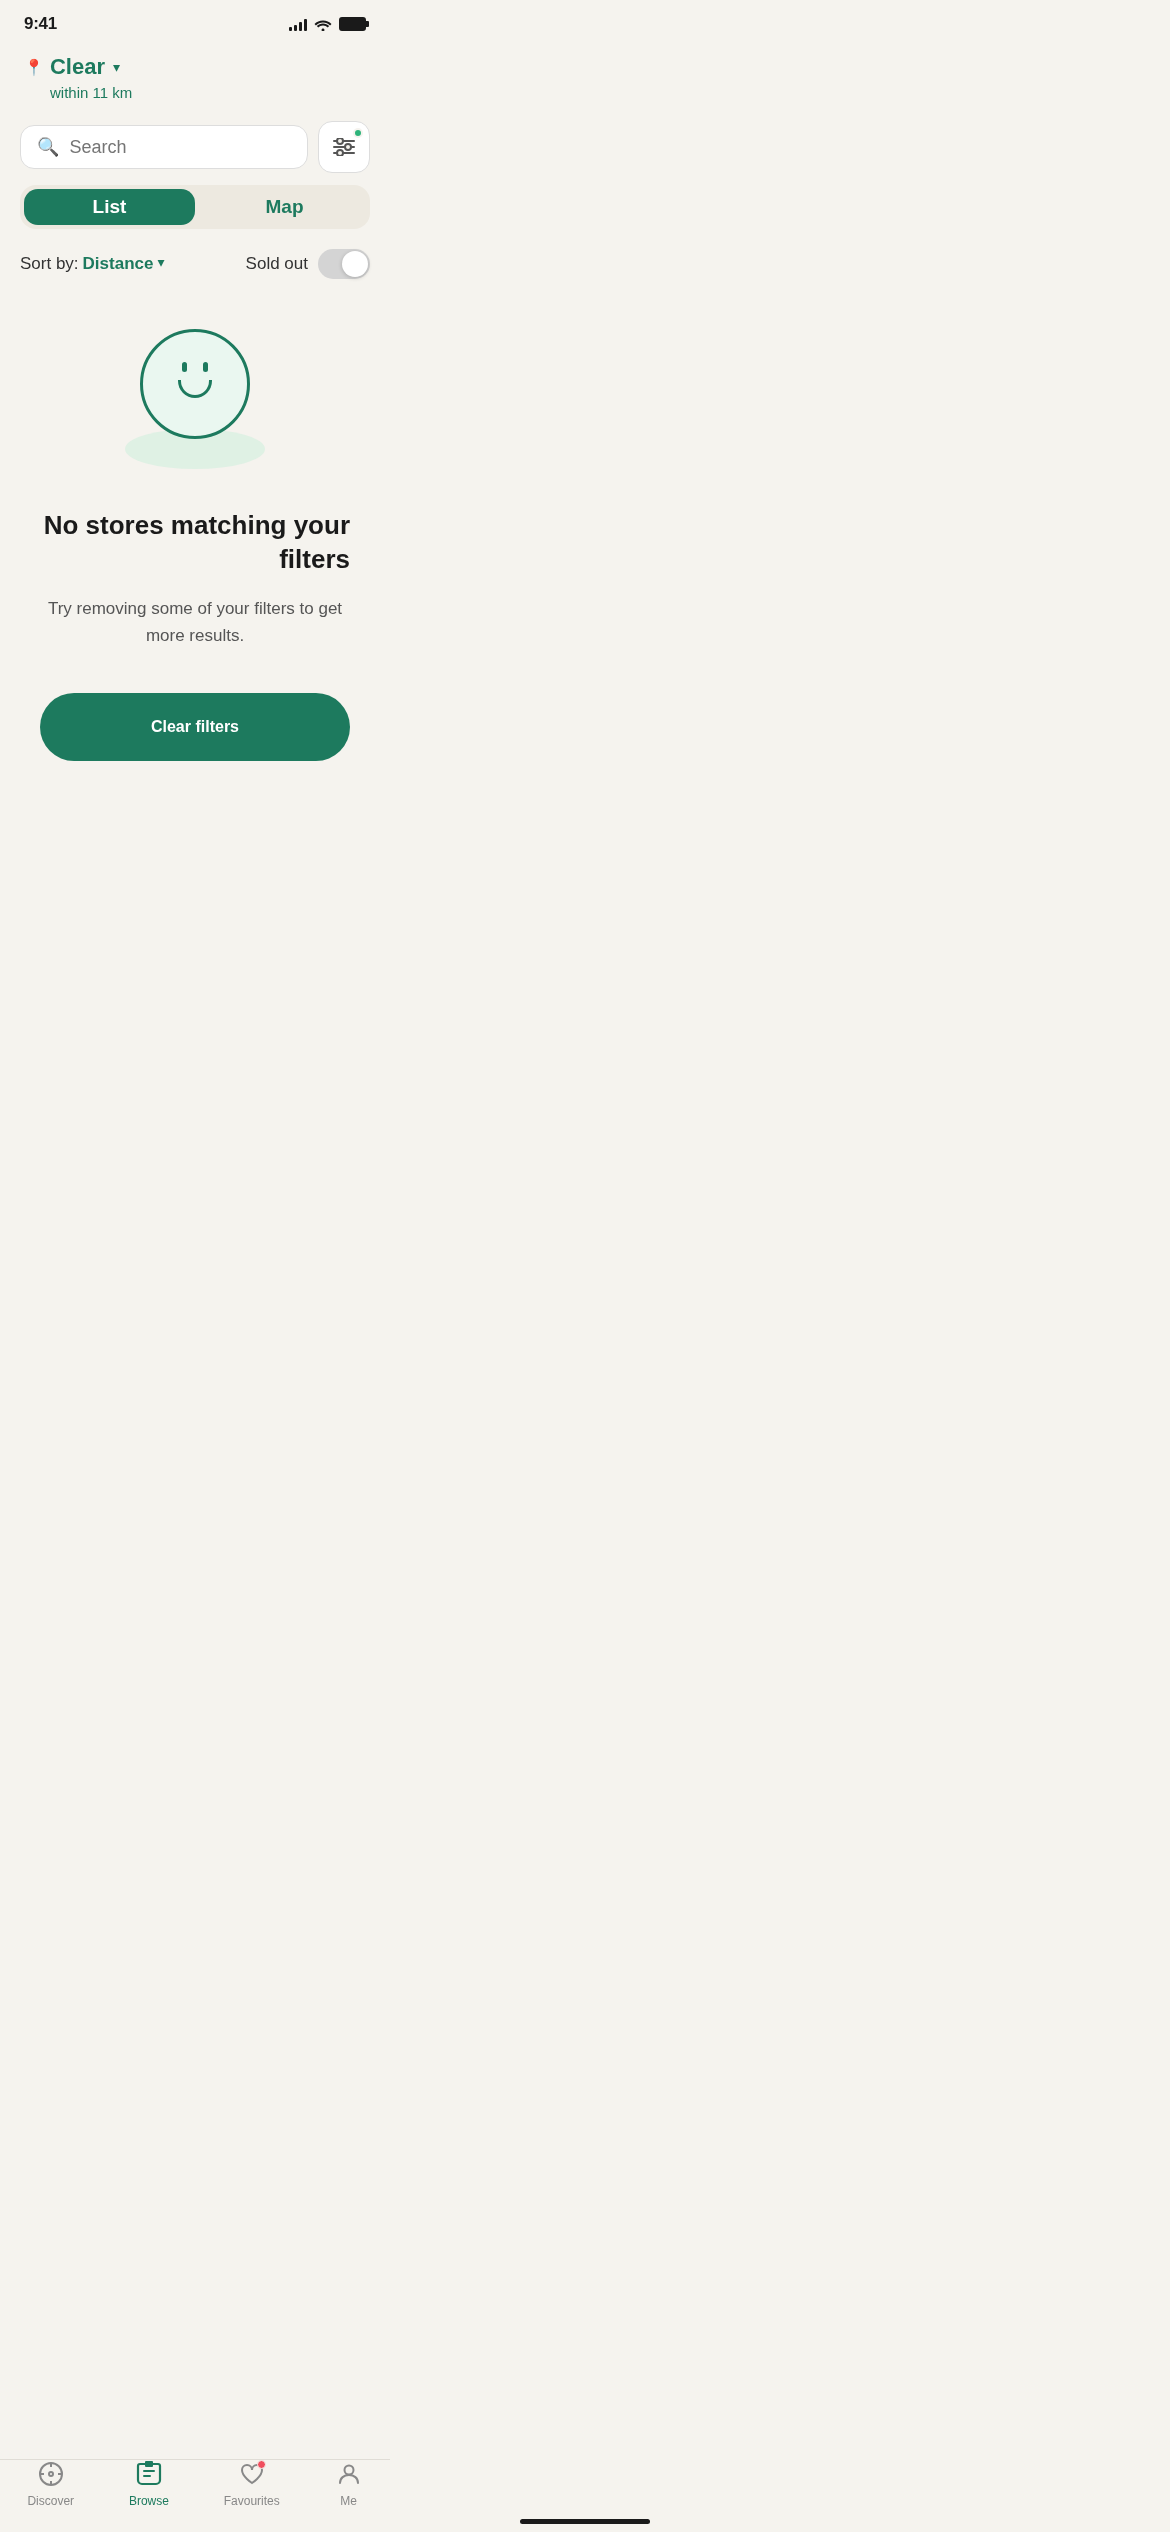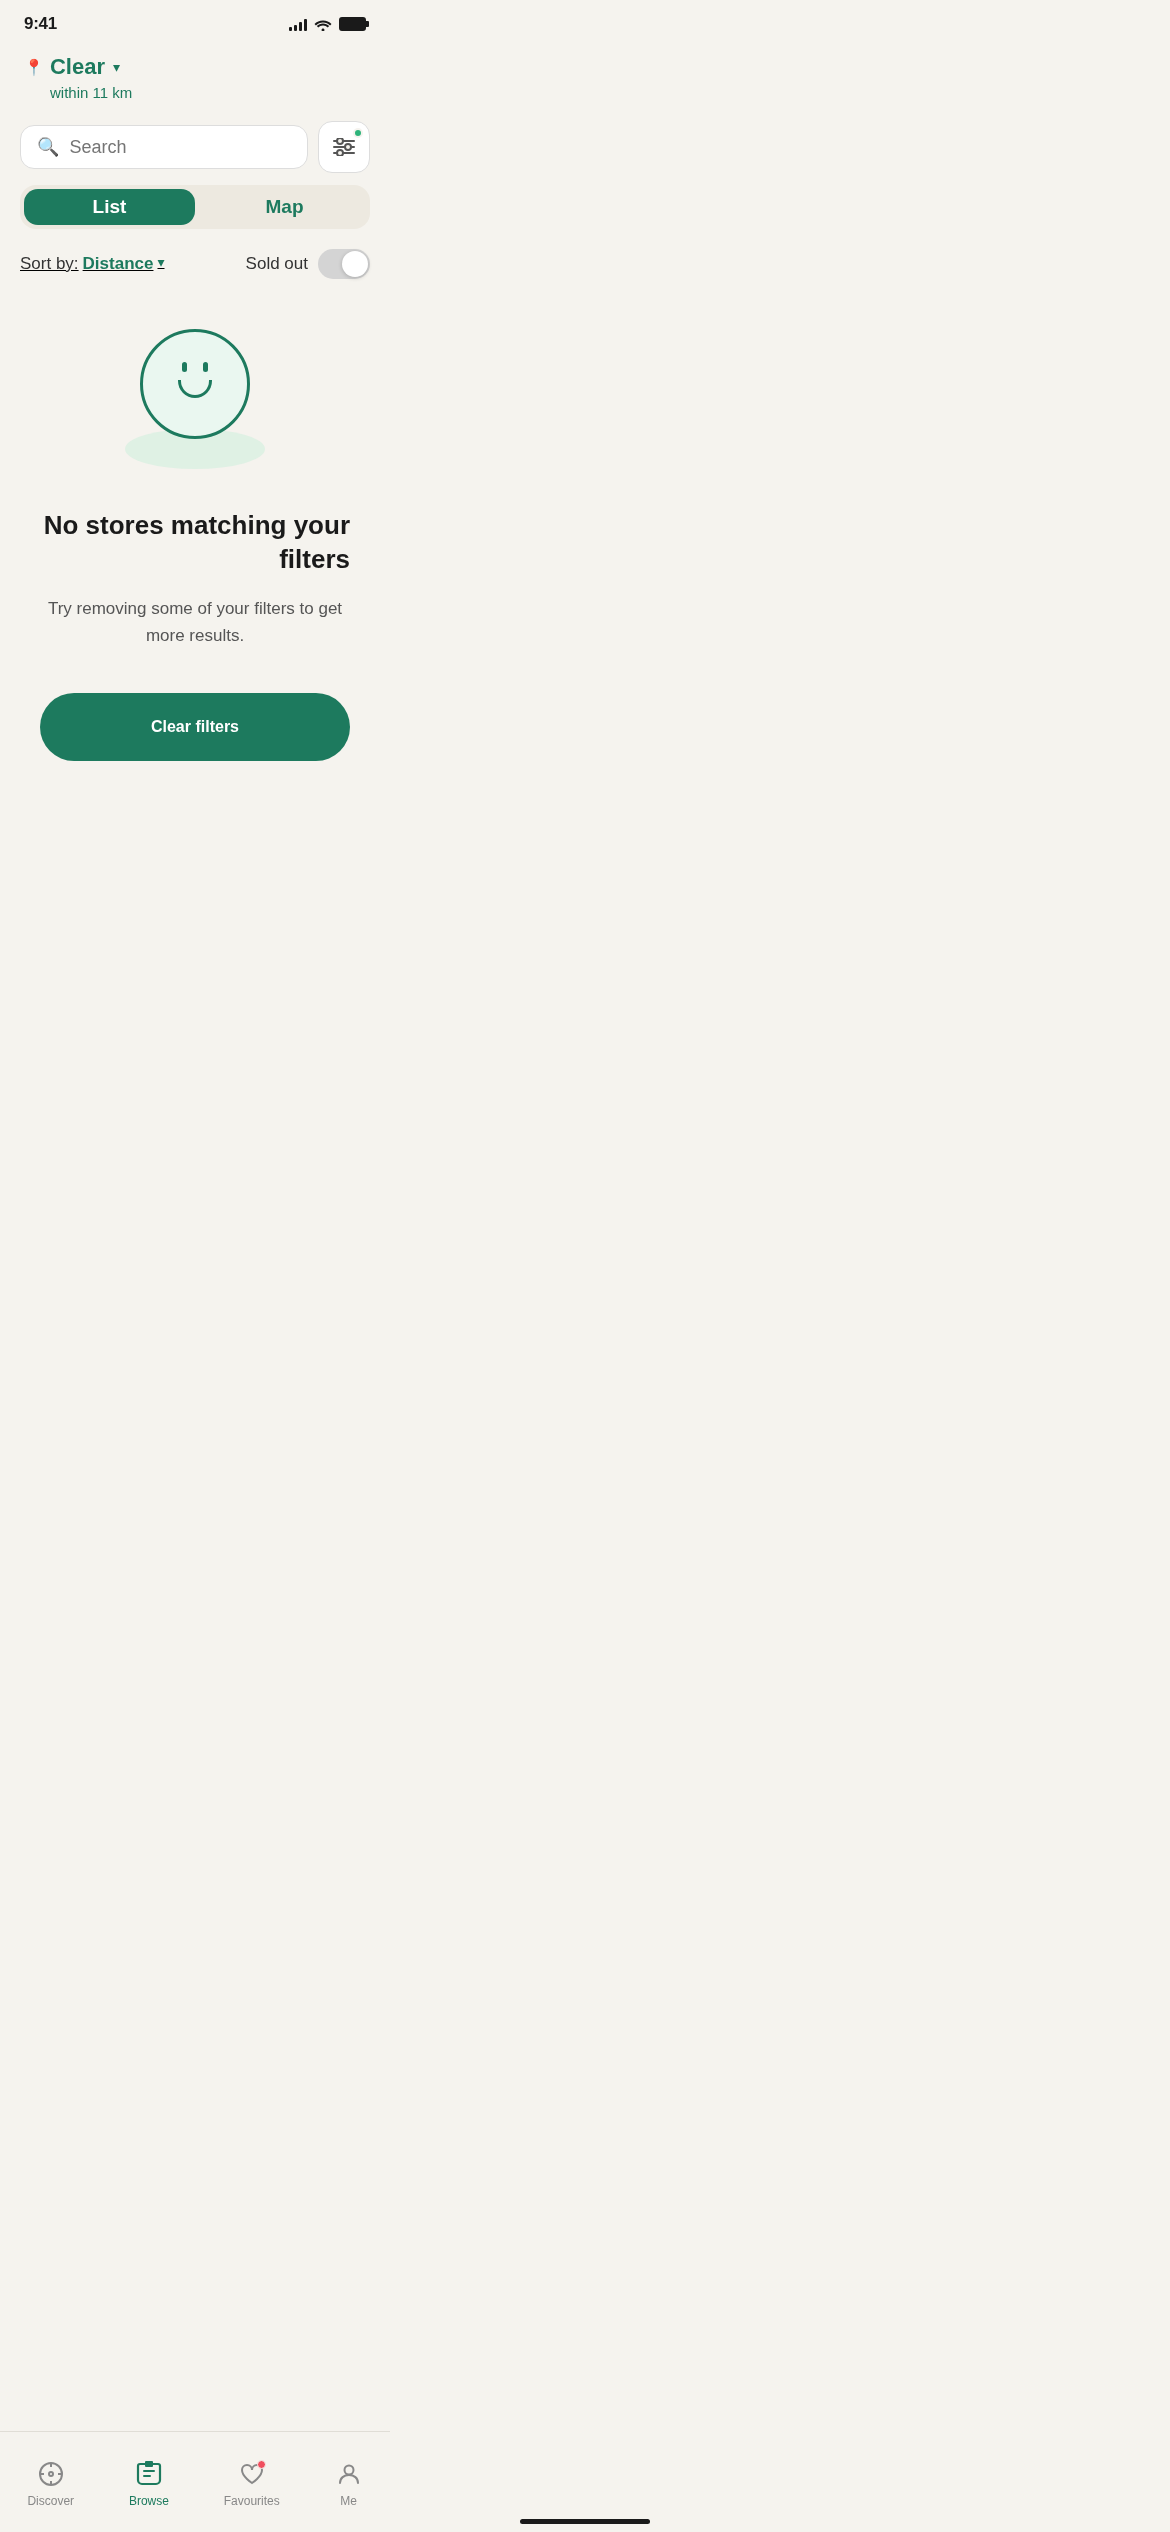--- a/index.html
+++ b/index.html
@@ -334,21 +334,21 @@
       position: fixed;
       bottom: 0;
       left: 0;
       right: 0;
       width: 390px;
       background: #f5f3ee;
       border-top: 1px solid #e0ddd6;
       display: flex;
       justify-content: space-around;
       align-items: center;
-      padding: 28px 0 24px;
+      padding: 0 0 24px;
     }
     .nav-item {
       display: flex;
       flex-direction: column;
       align-items: center;
       gap: 6px;
       cursor: pointer;
     }
     .nav-icon {
       width: 28px;
@@ -458,21 +458,21 @@
       <div class="toggle-btn active">
         <span>List</span>
       </div>
       <div class="toggle-btn inactive">
         <span>Map</span>
       </div>
     </div>
   </div>
 
   <div class="sort-row">
-    <div style="display:flex;align-items:flex-start;gap:4px;text-decoration:underline;">
+    <div style="display:flex;align-items:flex-start;gap:4px;">
       <span class="sort-label">Sort by:</span>
       <span class="sort-label sort-value">Distance</span>
       <span class="sort-chevron">▾</span>
     </div>
     <div class="sold-out-row">
       <span class="sold-out-label">Sold out</span>
       <div class="toggle-switch">
         <div class="toggle-switch-knob"></div>
       </div>
     </div>

